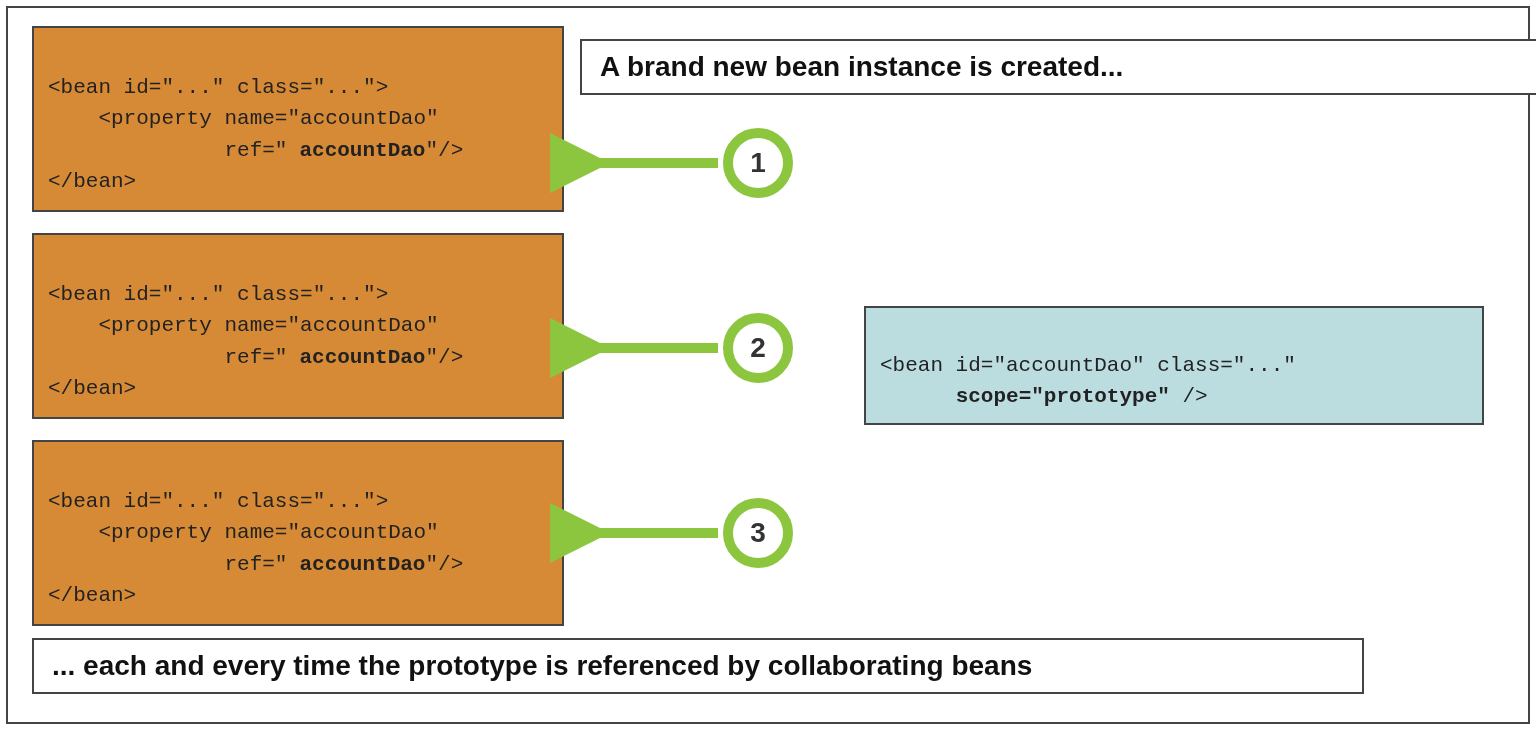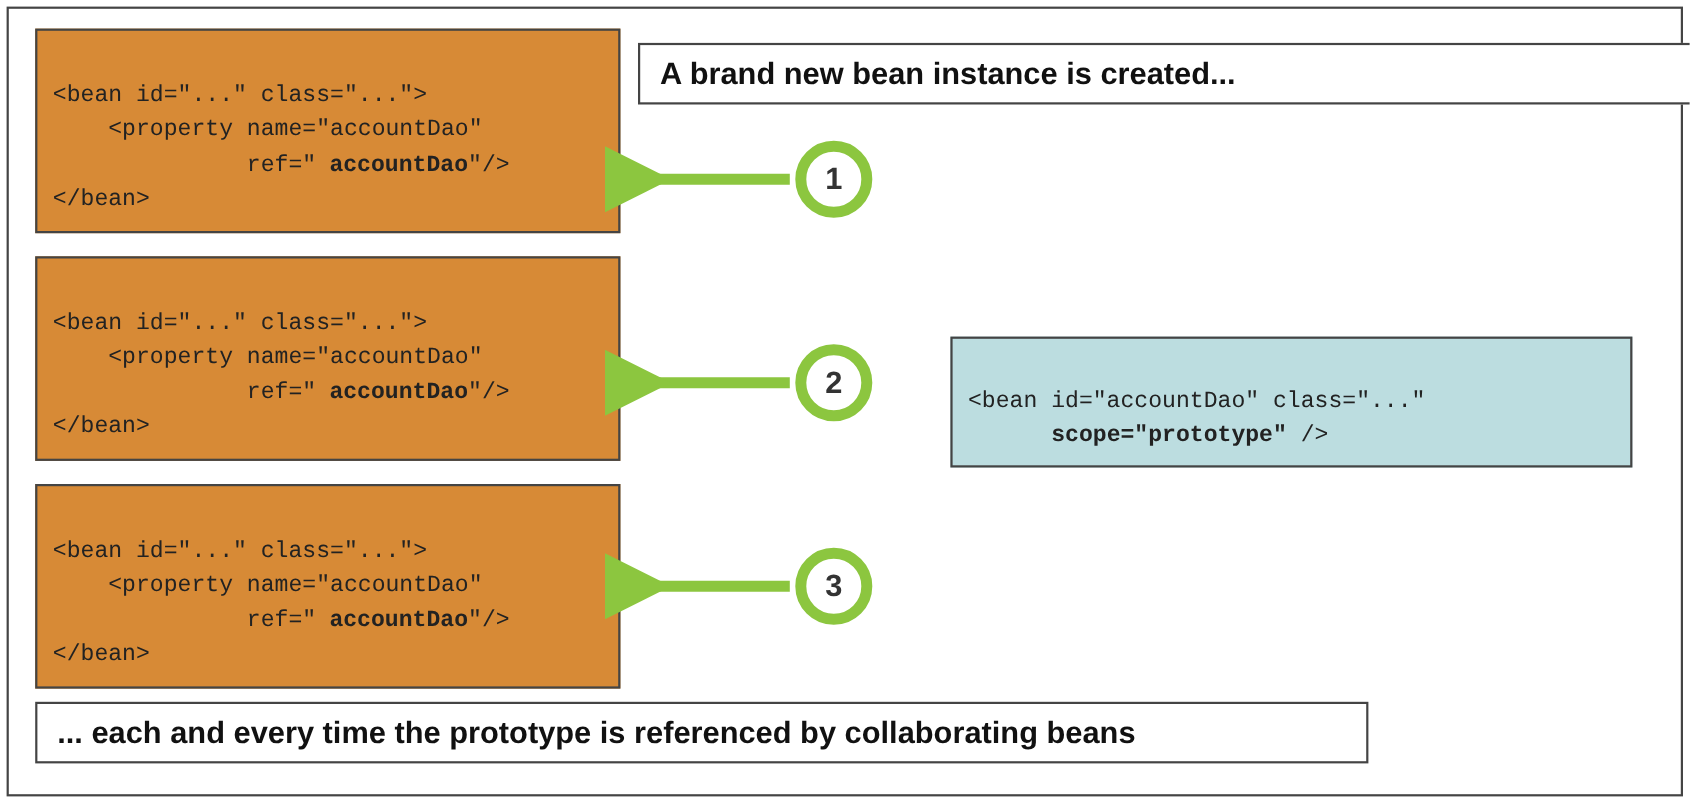--- a/index.html
+++ b/index.html
@@ -143,17 +143,17 @@
   <div class="badge" style="left:715px; top:120px;">
     <span>1</span>
   </div>
   <div class="badge" style="left:715px; top:305px;">
     <span>2</span>
   </div>
   <div class="badge" style="left:715px; top:490px;">
     <span>3</span>
   </div>
 
-  <div class="footer-box" style="left:24px; top:630px; width:1212px;">
+  <div class="footer-box" style="left:24px; top:630px; width:1332px;">
     <span>... each and every time the prototype is referenced by collaborating beans</span>
   </div>
 
 </div>
 
 </body></html>

